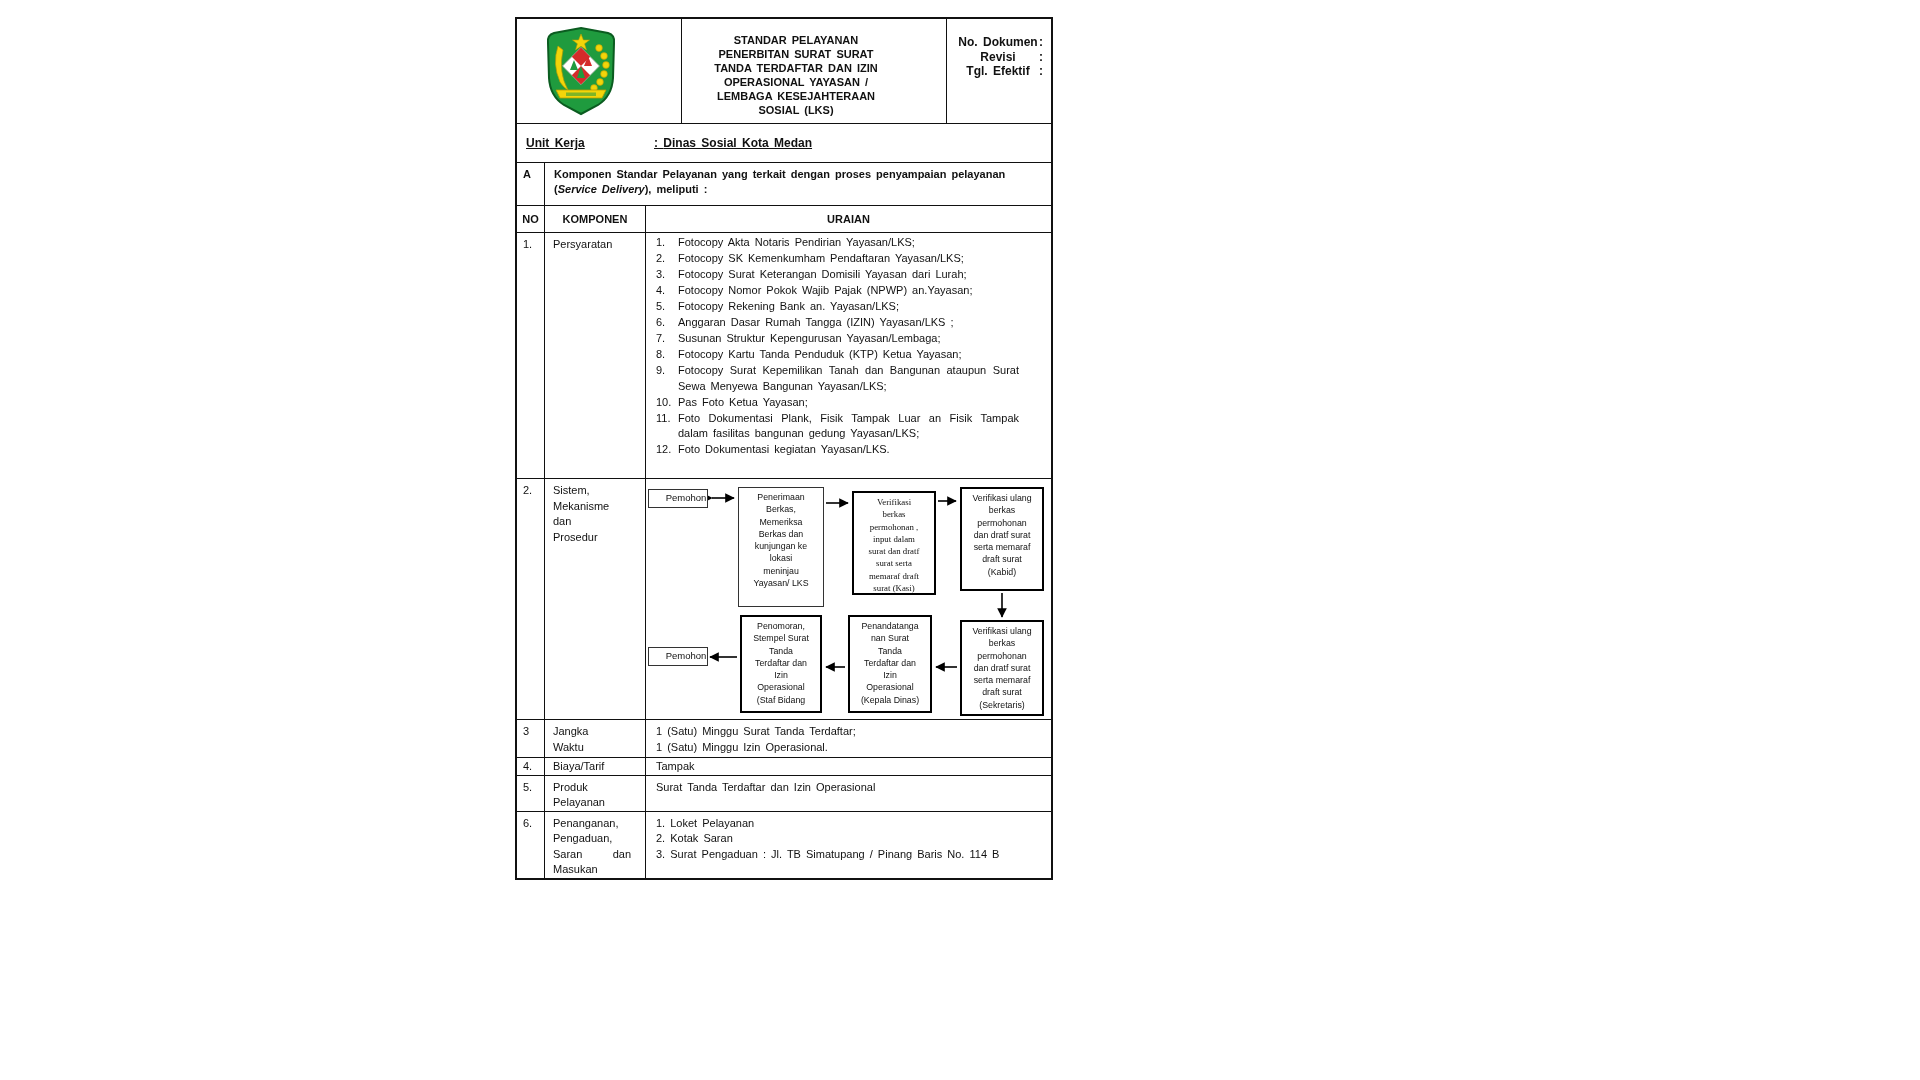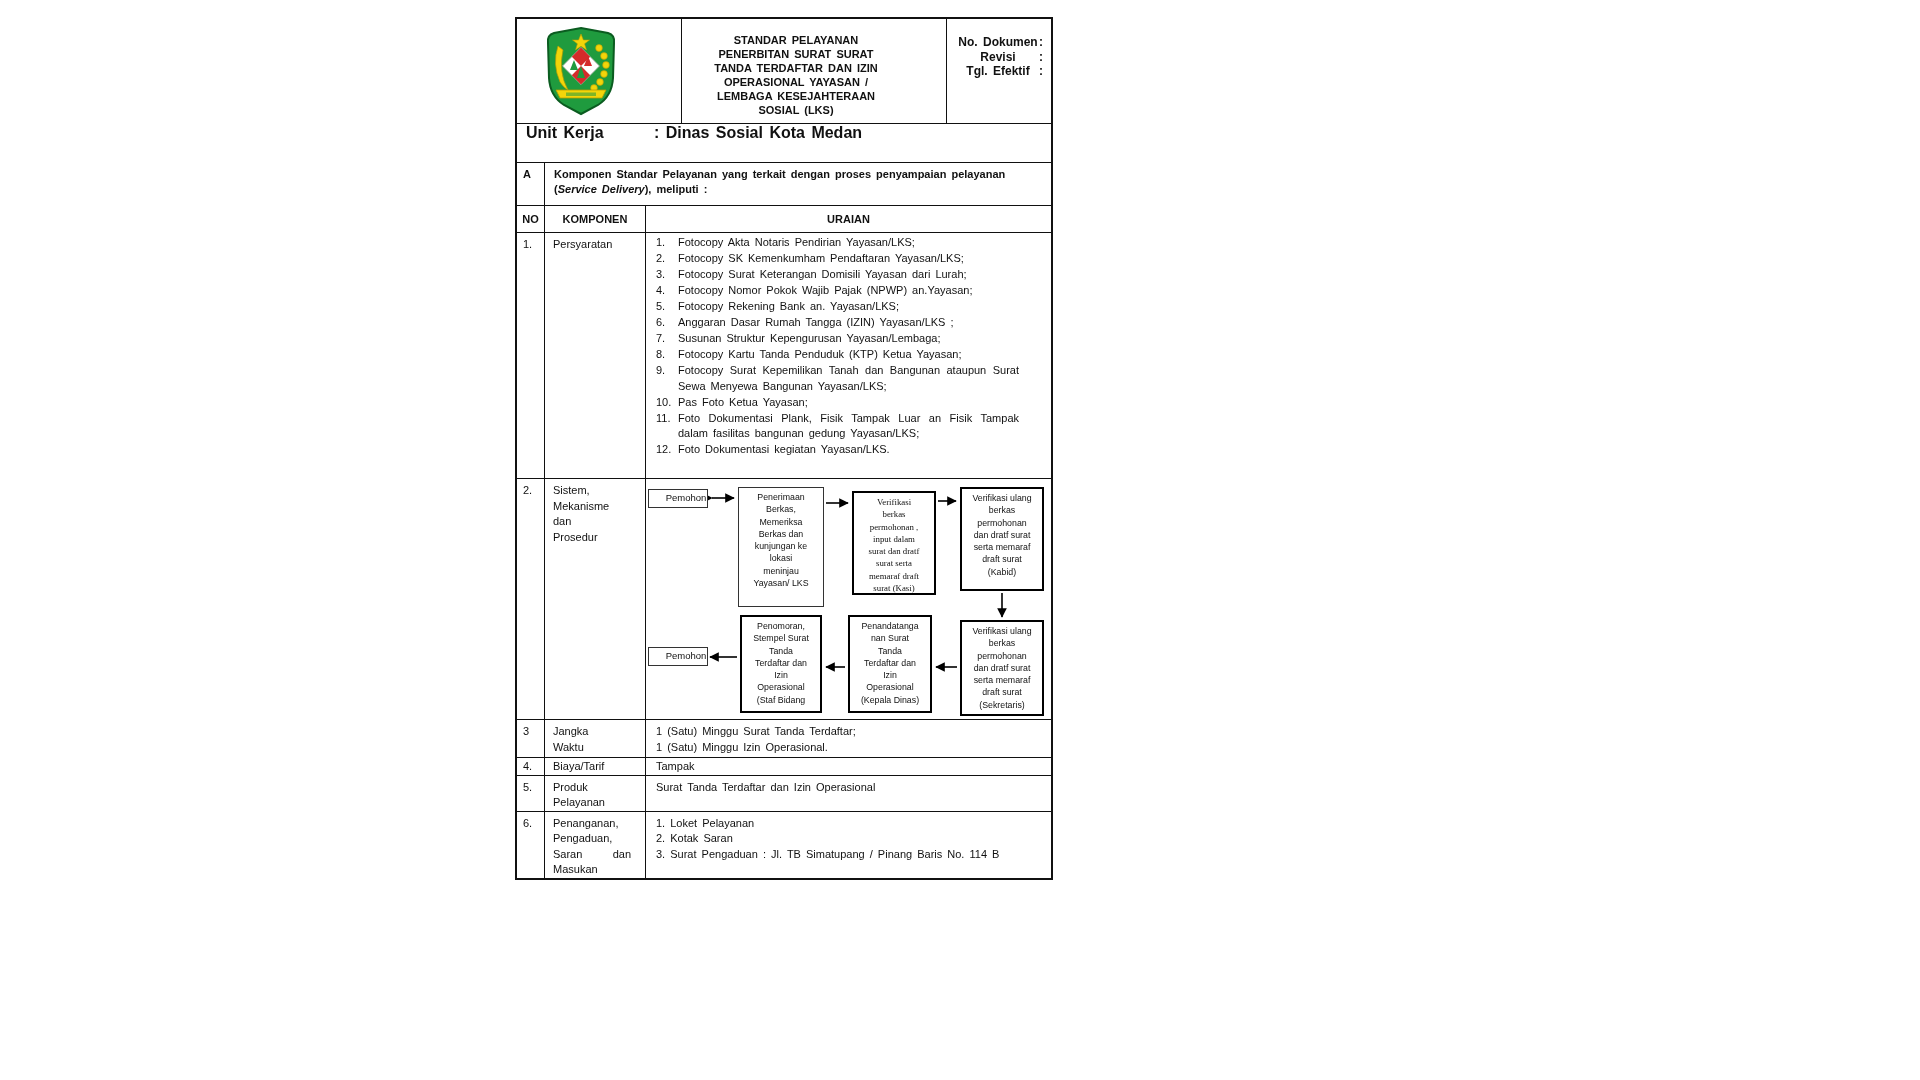--- a/index.html
+++ b/index.html
@@ -13,21 +13,21 @@
   .cell{box-sizing:border-box;}
   .bl{border-left:1.5px solid #111;}
   
   .hdr{height:104px;}
   .hdr-logo{width:128px;display:flex;align-items:center;justify-content:center;}
   .hdr-title{width:229px;text-align:center;font-weight:bold;font-size:11px;line-height:14px;padding-top:14px;}
   .hdr-doc{flex:1;padding:16px 4px 0 10px;font-weight:bold;font-size:12px;line-height:14.5px;text-align:center;}
   .doc-field{display:flex;}
   .doc-field .lab{width:82px;}
   
-  .unit{height:38px;align-items:flex-start;font-weight:bold;font-size:16px;}
+  .unit{height:38px;align-items:center;font-weight:bold;font-size:12px;text-decoration:underline;}
   .unit .lab{width:128px;padding-left:9px;}
   
   .secA{min-height:42px;font-weight:bold;font-size:11px;line-height:15px;}
   .no-col{width:27px;padding:4px 0 0 6px;}
   .secA-text{flex:1;padding:4px 10px 4px 9px;}
   .italic{font-style:italic;}
   
   .colhead{height:26px;font-weight:bold;font-size:11px;}
   .colhead .cell{display:flex;align-items:center;justify-content:center;}
   .komp-col{width:101px;}

